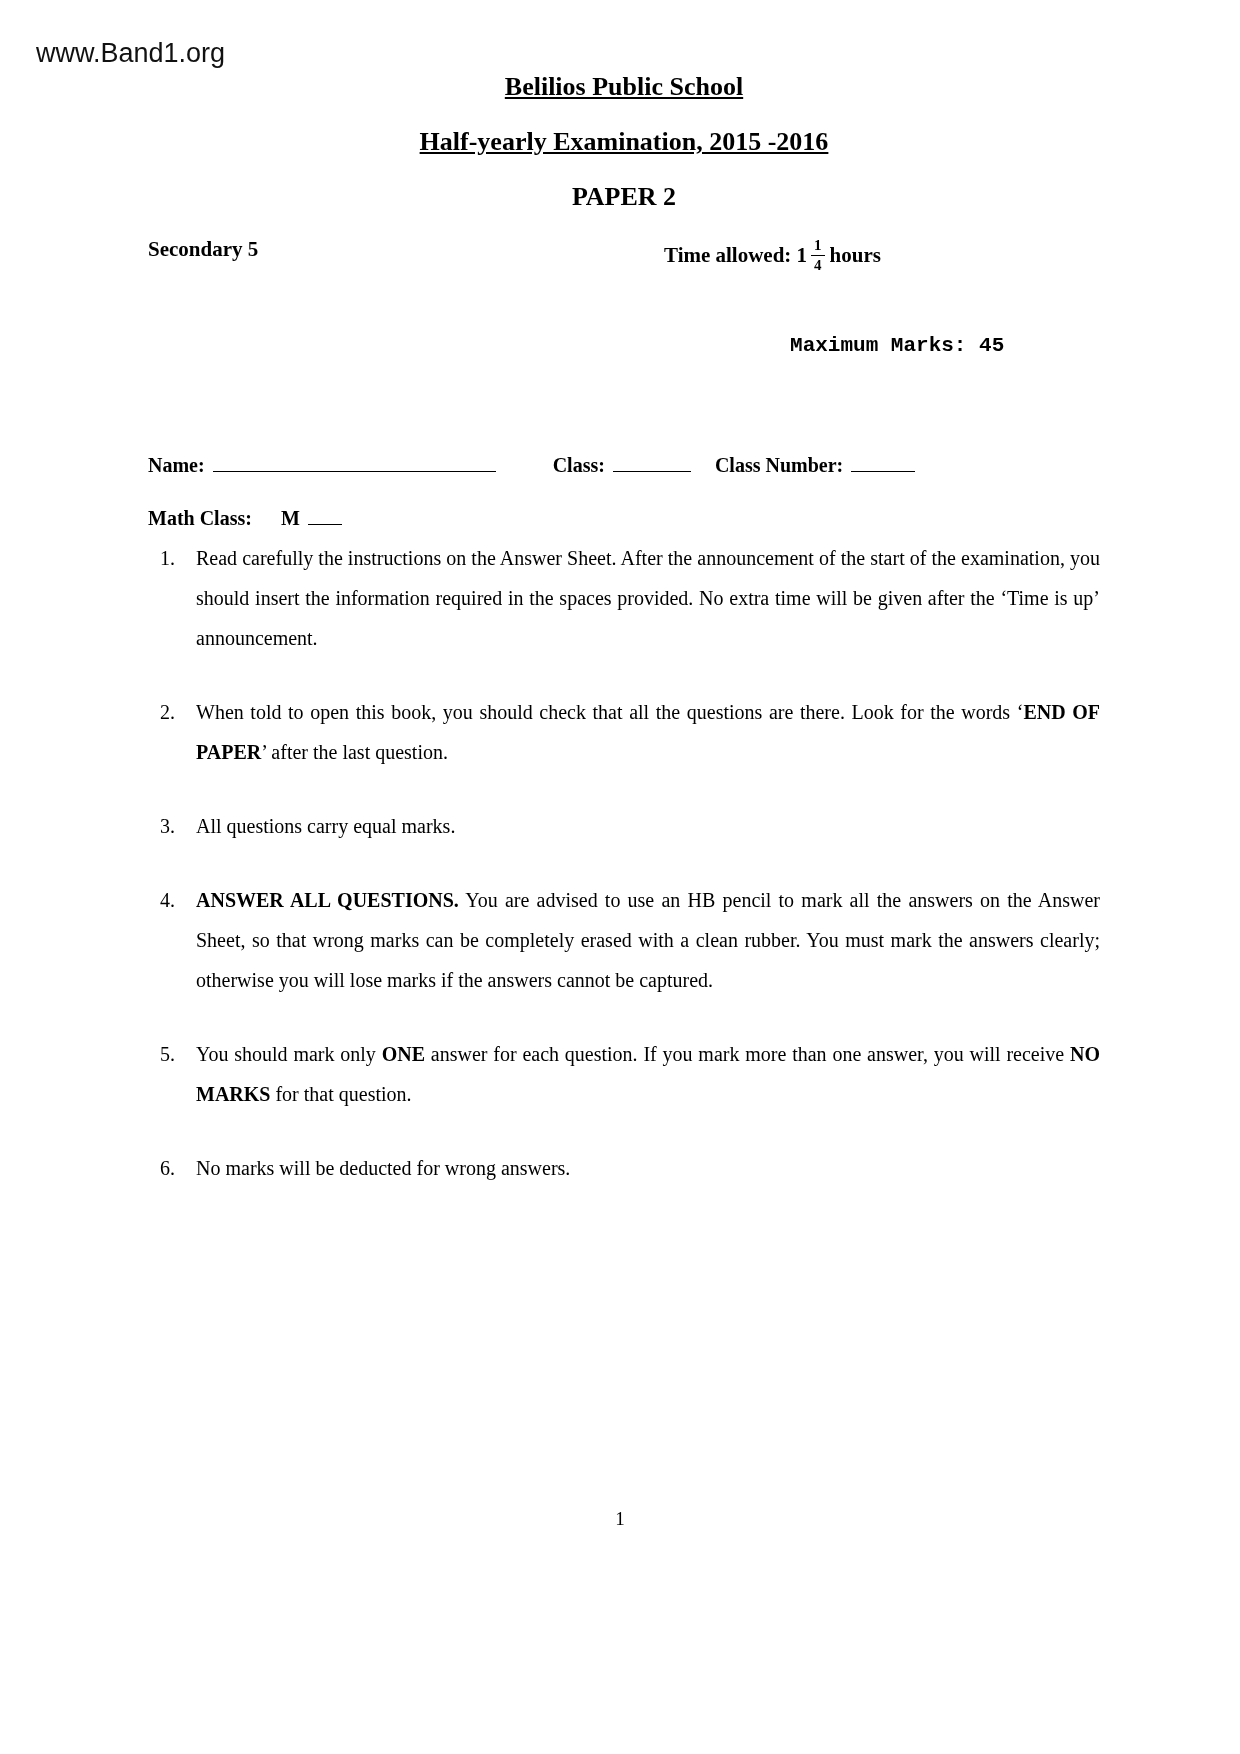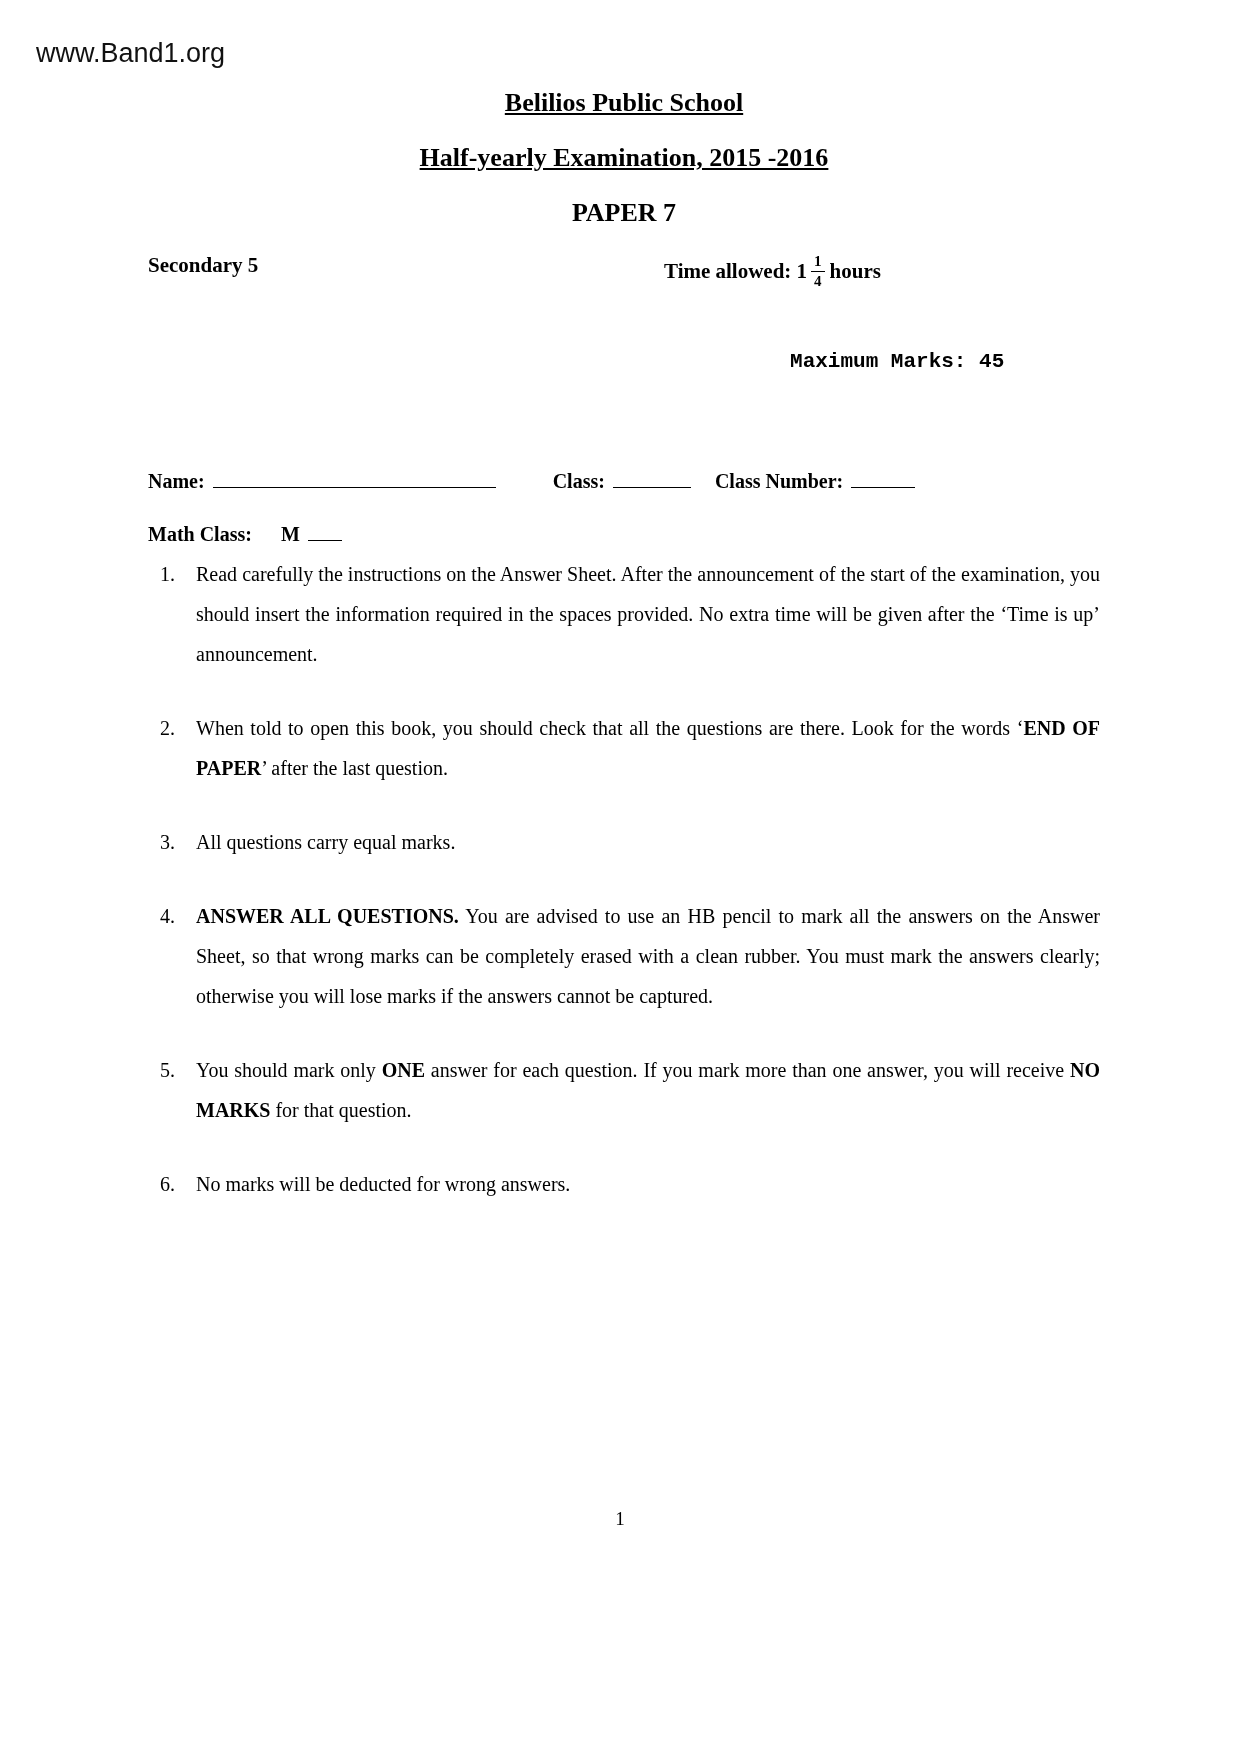--- a/index.html
+++ b/index.html
@@ -16,21 +16,21 @@
   .watermark {
     position: absolute;
     top: 26px;
     left: 36px;
     font-family: "Liberation Sans", sans-serif;
     font-size: 27px;
     color: #111;
   }
   .content {
     position: absolute;
-    top: 76px;
+    top: 60px;
     left: 148px;
     width: 952px;
   }
   .hdr { text-align: center; font-weight: bold; font-size: 26px; margin-bottom: 25px; }
   .hdr.u span { text-decoration: underline; }
   .meta-row {
     display: flex;
     justify-content: space-between;
     align-items: flex-start;
     margin-top: 22px;
@@ -83,21 +83,21 @@
 <body>
 
 <div class="page">
 
   <div class="watermark">www.Band1.org</div>
 
   <div class="content">
 
     <div class="hdr u"><span>Belilios Public School</span></div>
     <div class="hdr u"><span>Half-yearly Examination, 2015 -2016</span></div>
-    <div class="hdr"><span>PAPER 7</span></div>
+    <div class="hdr"><span>PAPER 2</span></div>
 
     <div class="meta-row">
       <div>Secondary 5</div>
       <div class="meta-right">
         <div class="time-line">
           <span>Time allowed: 1</span>
           <span class="frac">
             <span class="num">1</span>
             <span class="den">4</span>
           </span>

